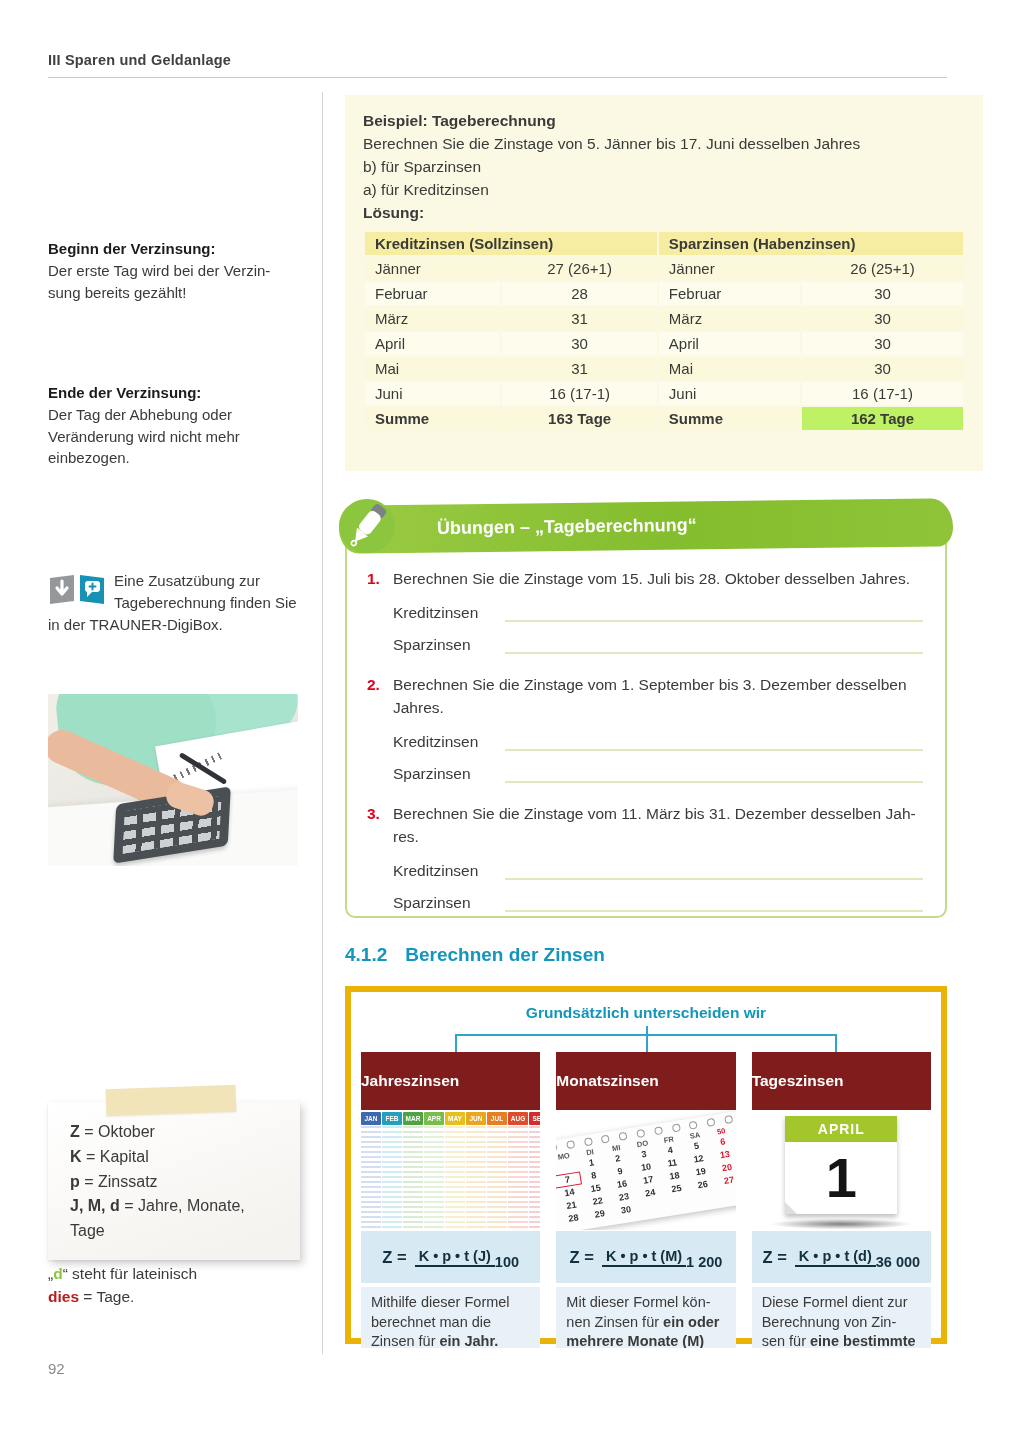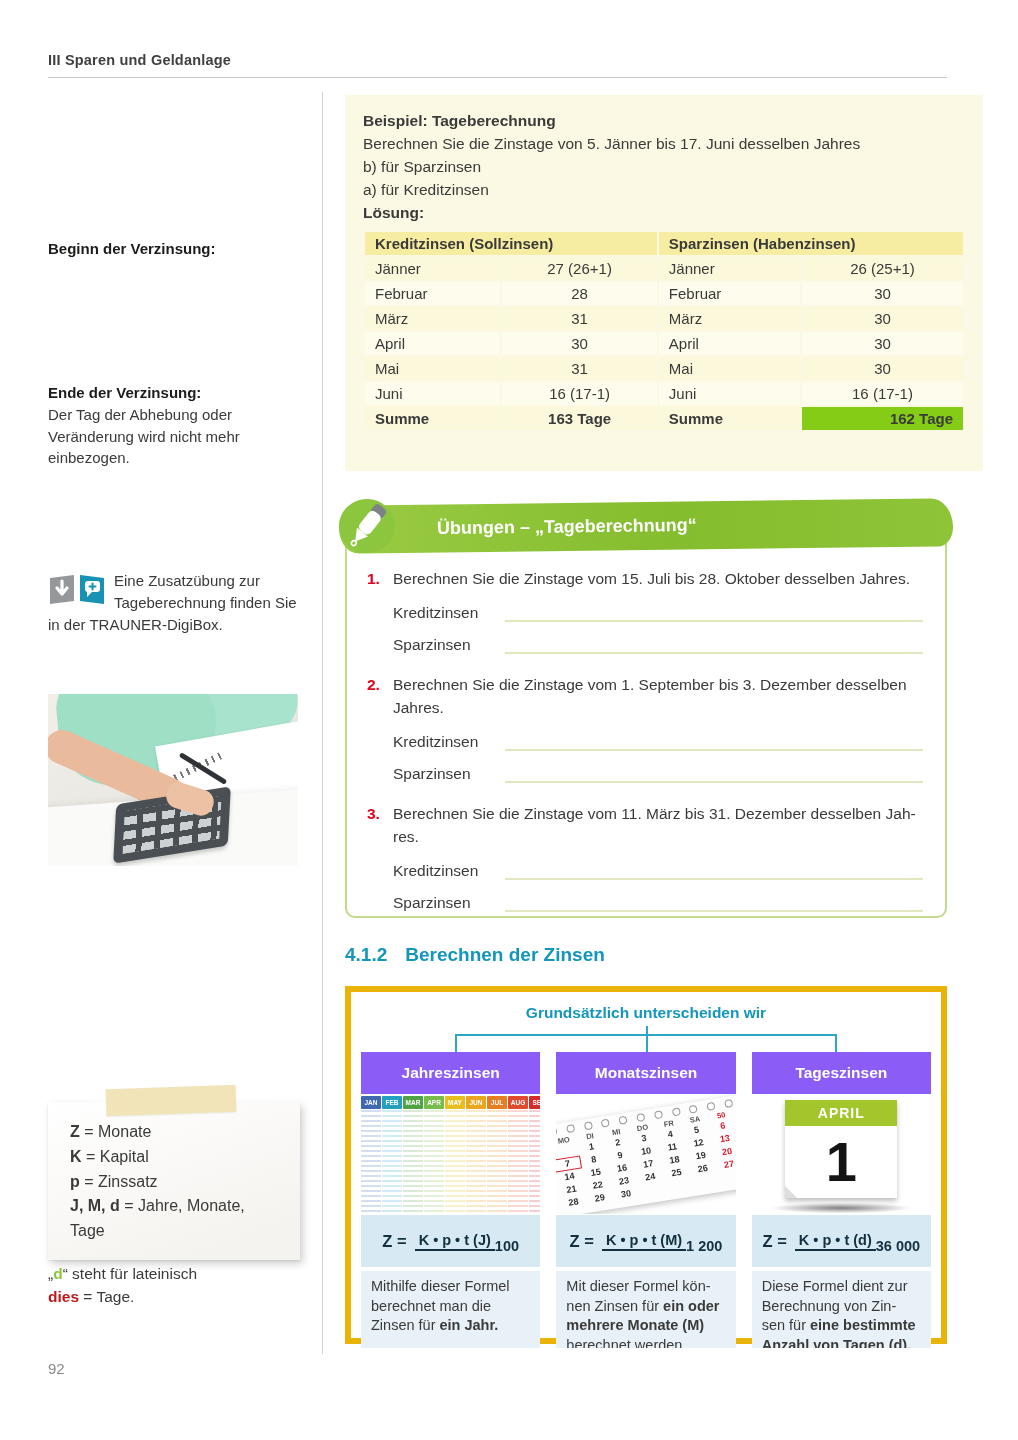--- a/index.html
+++ b/index.html
@@ -97,22 +97,22 @@
   .diag-title{text-align:center;color:#1496BC;font-weight:bold;font-size:15.5px;height:22px;}
   .connector{position:relative;height:26px;}
   .connector .c-line{position:absolute;background:#2FA6C5;}
   .c-stub-top{left:50%;top:0;width:1.5px;height:8px;}
   .c-horiz{left:16.5%;right:16.5%;top:8px;height:1.5px;}
   .c-stub-1{left:16.5%;top:8px;width:1.5px;height:18px;}
   .c-stub-2{left:50%;top:8px;width:1.5px;height:18px;}
   .c-stub-3{right:16.5%;top:8px;width:1.5px;height:18px;}
   .cols{display:flex;gap:16px;height:296px;}
   .col{flex:1;display:flex;flex-direction:column;min-width:0;}
-  .col-head{background:#8b5cf6;color:#fff;font-weight:bold;text-align:center;
-            font-size:15.5px;padding:12px 0;flex:0 0 auto;}
+  .col-head{background:#7f1d1d;color:#fff;font-weight:bold;
+            font-size:15.5px;padding:20px 0;flex:0 0 auto;}
   .col-img{height:120px;position:relative;overflow:hidden;background:#fff;flex:0 0 auto;}
   .formula-box{background:#D7E9F3;height:52px;display:flex;align-items:center;justify-content:center;
                gap:8px;color:#13303E;font-weight:bold;margin-top:1px;flex:0 0 auto;}
   .f-z{font-size:16.5px;}
   .frac{display:inline-flex;flex-direction:row;align-items:center;font-size:14.5px;}
   .frac .num{padding:0 4px 1px;border-bottom:2px solid #13303E;}
   .frac .den{padding-top:10px;}
   .desc-box{background:#E8F1F8;margin-top:4px;padding:6px 10px;font-size:14.5px;line-height:1.35;
             white-space:pre-line;flex:1;overflow:hidden;}
 
@@ -152,20 +152,22 @@
 <body>
 
 <div class="page">
 
   <div class="breadcrumb">III  Sparen und Geldanlage</div>
   <div class="top-rule"></div>
   <div class="v-divider"></div>
 
   <div class="m-note note-begin">
     <div class="m-title">Beginn der Verzinsung:</div>
+    <div class="m-body">Der erste Tag wird bei der Verzin-
+sung bereits gezählt!</div>
   </div>
   <div class="m-note note-end">
     <div class="m-title">Ende der Verzinsung:</div>
     <div class="m-body">Der Tag der Abhebung oder
 Veränderung wird nicht mehr
 einbezogen.</div>
   </div>
 
   <div class="m-note note-digibox">
     <span class="digi-icons">
@@ -192,21 +194,21 @@
     <div class="ph-arm"></div>
     <div class="ph-calc">
       <div class="ph-calc-btns"></div>
     </div>
     <div class="ph-pen"></div>
     <div class="ph-hand"></div>
   </div>
 
   <div class="sticky">
     <div class="tape"></div>
-    <div class="sticky-line"><span style="font-weight: bold;">Z</span><span> = Monate</span></div>
+    <div class="sticky-line"><span style="font-weight: bold;">Z</span><span> = Oktober</span></div>
     <div class="sticky-line"><span style="font-weight: bold;">K</span><span> = Kapital</span></div>
     <div class="sticky-line"><span style="font-weight: bold;">p</span><span> = Zinssatz</span></div>
     <div class="sticky-line"><span style="font-weight: bold;">J, M, d</span><span> = Jahre, Monate,
 Tage</span></div>
   </div>
 
   <div class="d-note"><span>„</span><span style="font-weight: bold; color: rgb(140, 198, 60);">d</span><span>“ steht für lateinisch
 </span><span style="font-weight: bold; color: #b91c1c;">dies</span><span> = Tage.</span></div>
   <div class="page-number">92</div>
 
@@ -257,21 +259,21 @@
           <tr>
             <td class="mon" style="background: rgb(254, 252, 236);">Juni</td>
             <td class="val" style="background: rgb(254, 252, 236);">16 (17-1)</td>
             <td class="mon" style="background: rgb(254, 252, 236);">Juni</td>
             <td class="val" style="background: rgb(254, 252, 236);">16 (17-1)</td>
           </tr>
           <tr>
             <td class="mon" style="background: rgb(252, 248, 220); font-weight: bold;">Summe</td>
             <td class="val" style="background: rgb(252, 248, 220); font-weight: bold;">163 Tage</td>
             <td class="mon" style="background: rgb(252, 248, 220); font-weight: bold;">Summe</td>
-            <td class="val" style="background: #84cc16; font-weight: bold; text-align: right;">162 Tage</td>
+            <td class="val" style="background: #bef264; font-weight: bold;">162 Tage</td>
           </tr>
         </tbody>
     </table>
   </div>
 
   <div class="exercise-box">
     <div class="banner">
       <span class="banner-label">Übungen – „Tageberechnung“</span>
     </div>
     <svg class="banner-icon" viewBox="0 0 66 66">

